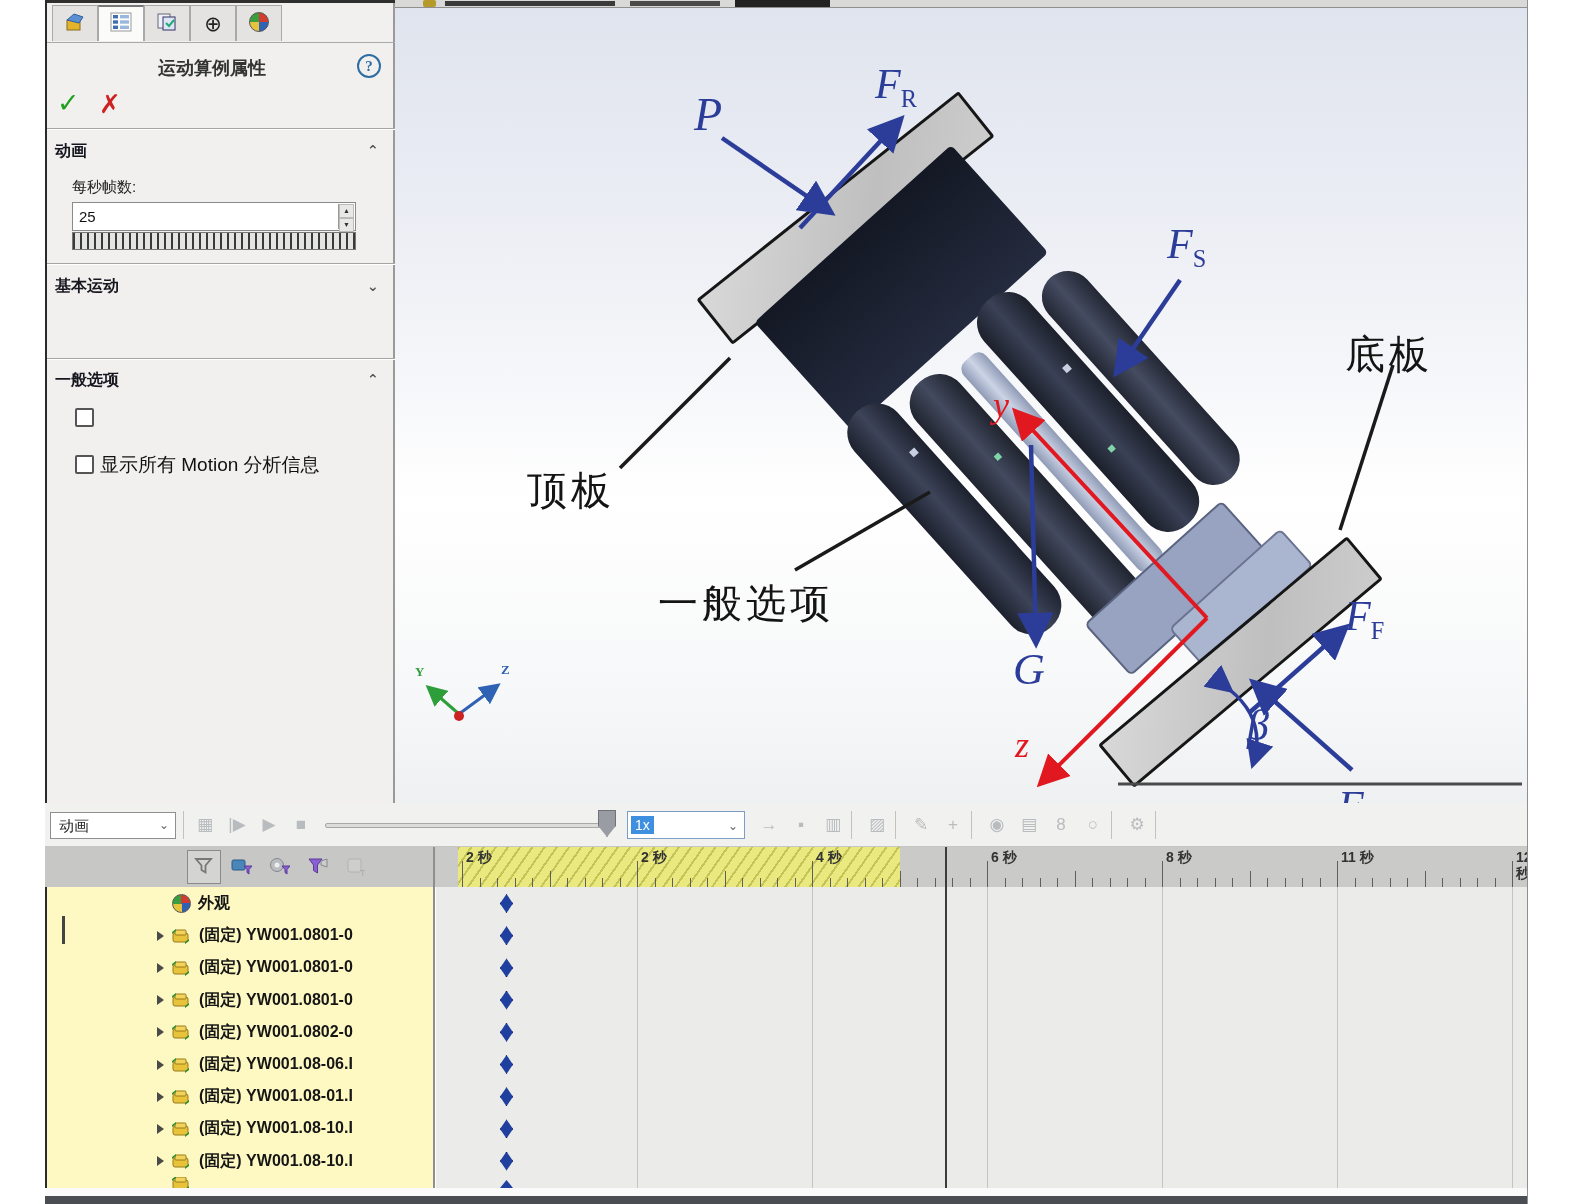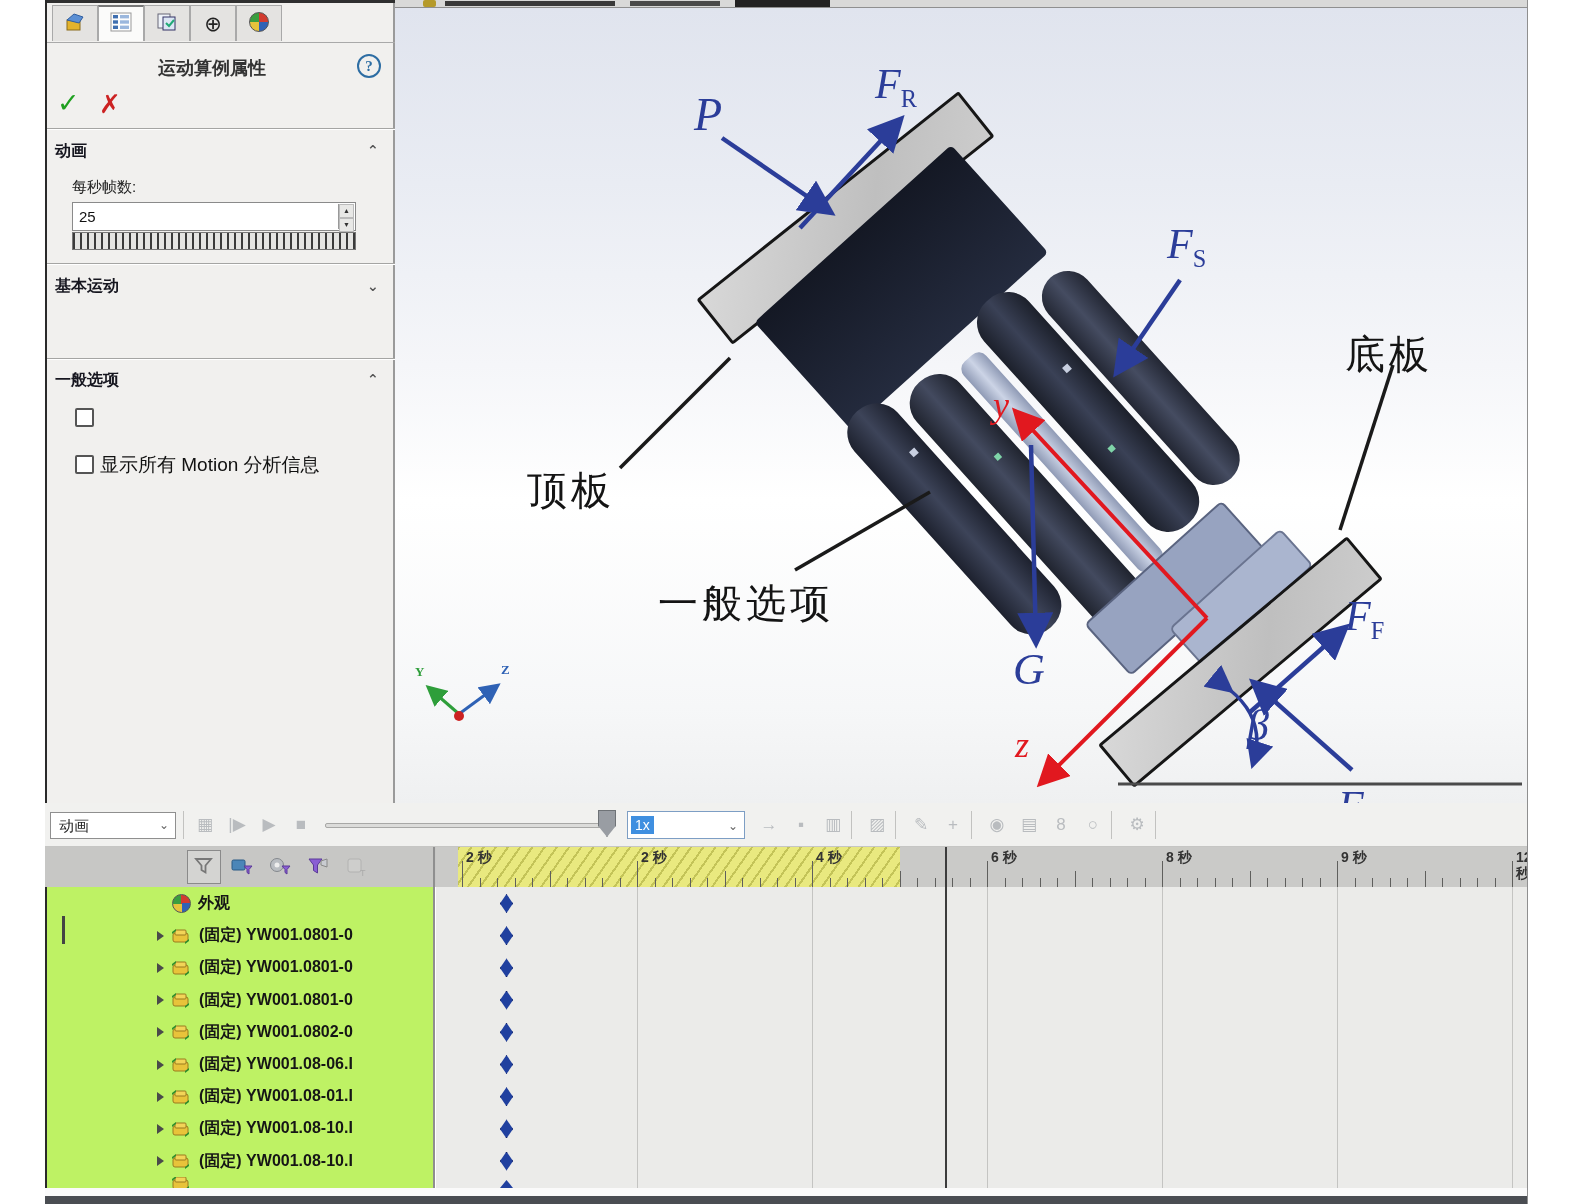--- a/index.html
+++ b/index.html
@@ -78,21 +78,21 @@
   #splitter { left:433px; top:847px; width:2px; height:341px; background:#8f8f8f; }
   #ruler { left:436px; top:847px; width:1091px; height:40px; background:#cacac8; overflow:hidden; }
   #ruler .ylw { position:absolute; top:0; height:40px; background:#e9e97f; }
   #ruler .ylw::after { content:""; position:absolute; inset:0;
       background:repeating-linear-gradient(125deg,rgba(150,150,40,.45) 0 2px,transparent 2px 10px); }
   #ruler .tick { position:absolute; width:1px; background:#5f5f5d; }
   #ruler .tlabel { position:absolute; top:2px; font-size:14px; font-weight:bold; color:#333; }
   #track { left:436px; top:887px; width:1091px; height:301px; background:#ebebe9; overflow:hidden; }
   .gridline { position:absolute; top:0; width:1px; height:301px; background:#c4c4c2; }
   #timebar { left:945px; top:847px; width:2px; height:341px; background:#3c3c3c; }
-  #tree { left:47px; top:887px; width:386px; height:301px; background:#bef264; overflow:hidden; }
+  #tree { left:47px; top:887px; width:386px; height:301px; background:#fef9c3; overflow:hidden; }
   .trow { position:absolute; left:0; width:386px; height:33px; display:flex; align-items:center; }
   .trow .arr { width:0; height:0; border-left:7px solid #4a4a4a; border-top:5px solid transparent;
                border-bottom:5px solid transparent; margin-left:110px; }
   .trow .lbl { font-size:16px; font-weight:600; color:#161616; white-space:nowrap; overflow:hidden; margin-left:7px; }
   .kf { position:absolute; width:13px; height:19px; background:#20409f; border:1px solid #0d1f66;
         clip-path:polygon(50% 0,100% 50%,50% 100%,0 50%); }
   #cursor-bar { left:62px; top:916px; width:3px; height:28px; background:#444; }
   #mm-bottom-strip { left:45px; top:1188px; width:1482px; height:8px; background:#fafafa; }
   #bottom-bar { left:45px; top:1196px; width:1482px; height:8px; background:#4a4d52; }
 </style>
@@ -383,21 +383,21 @@
       <div class="tick" style="left: 743.5px; top: 31px; height: 9px;"></div>
       <div class="tick" style="left: 761px; top: 31px; height: 9px;"></div>
       <div class="tick" style="left: 778.5px; top: 31px; height: 9px;"></div>
       <div class="tick" style="left: 796px; top: 31px; height: 9px;"></div>
       <div class="tick" style="left: 813.5px; top: 24px; height: 16px;"></div>
       <div class="tick" style="left: 831px; top: 31px; height: 9px;"></div>
       <div class="tick" style="left: 848.5px; top: 31px; height: 9px;"></div>
       <div class="tick" style="left: 866px; top: 31px; height: 9px;"></div>
       <div class="tick" style="left: 883.5px; top: 31px; height: 9px;"></div>
       <div class="tick" style="left: 901px; top: 14px; height: 26px;"></div>
-      <div class="tlabel" style="left: 905px;">9 秒</div>
+      <div class="tlabel" style="left: 905px;">11 秒</div>
       <div class="tick" style="left: 918.5px; top: 31px; height: 9px;"></div>
       <div class="tick" style="left: 936px; top: 31px; height: 9px;"></div>
       <div class="tick" style="left: 953.5px; top: 31px; height: 9px;"></div>
       <div class="tick" style="left: 971px; top: 31px; height: 9px;"></div>
       <div class="tick" style="left: 988.5px; top: 24px; height: 16px;"></div>
       <div class="tick" style="left: 1006px; top: 31px; height: 9px;"></div>
       <div class="tick" style="left: 1023.5px; top: 31px; height: 9px;"></div>
       <div class="tick" style="left: 1041px; top: 31px; height: 9px;"></div>
       <div class="tick" style="left: 1058.5px; top: 31px; height: 9px;"></div>
       <div class="tick" style="left: 1076px; top: 14px; height: 26px;"></div>

